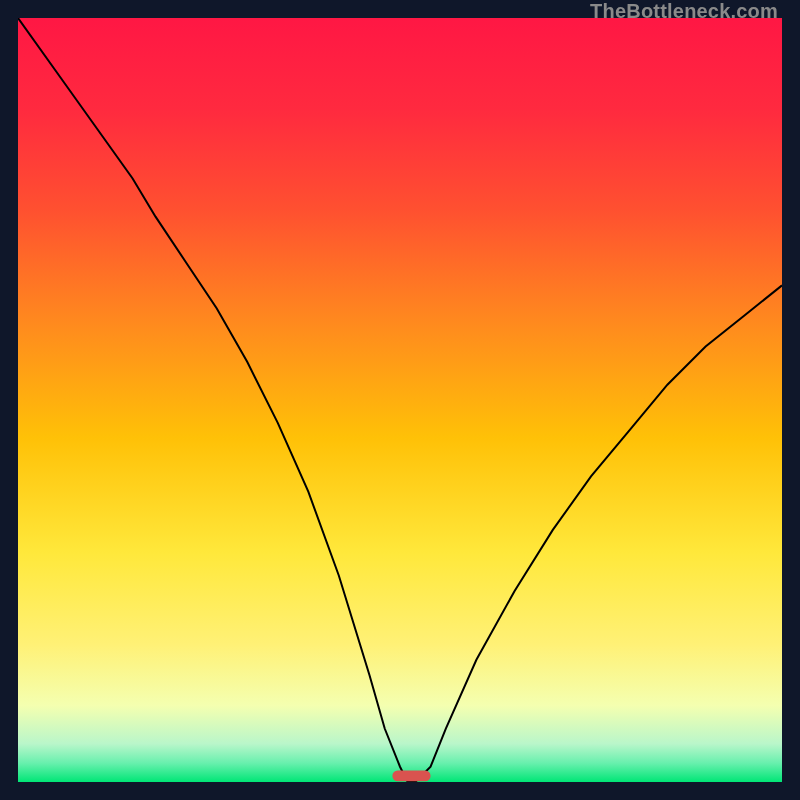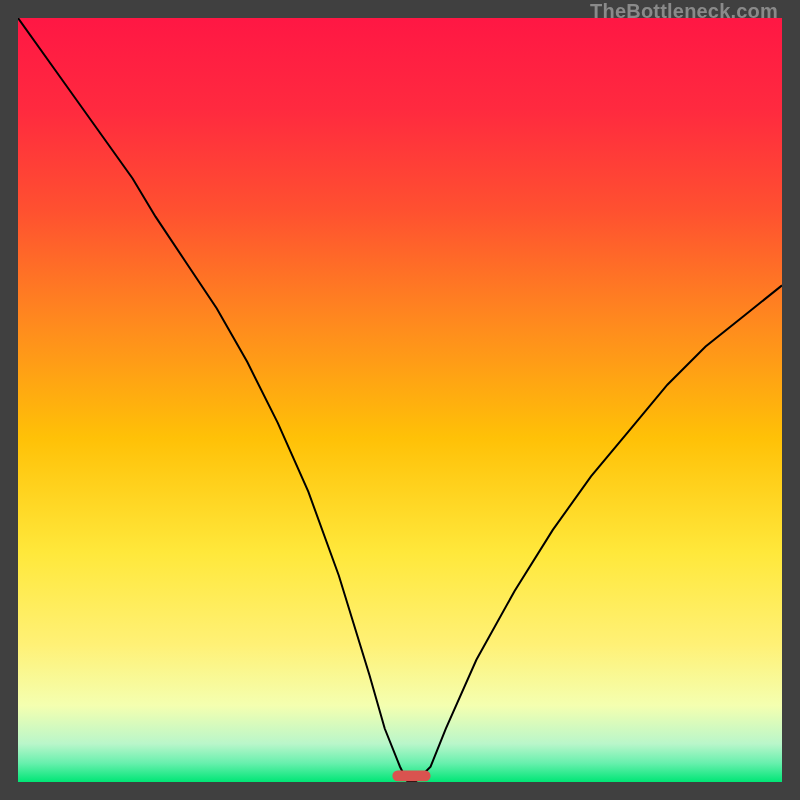--- a/index.html
+++ b/index.html
@@ -7,21 +7,21 @@
     padding: 0;
     width: 800px;
     height: 800px;
     background: #000;
     overflow: hidden;
   }
   .frame {
     position: relative;
     width: 800px;
     height: 800px;
-    background: #404040;
+    background: #0f172a;
   }
   .plot-area {
     position: absolute;
     left: 18px;
     top: 18px;
     width: 764px;
     height: 764px;
     overflow: hidden;
   }
   .gradient {

